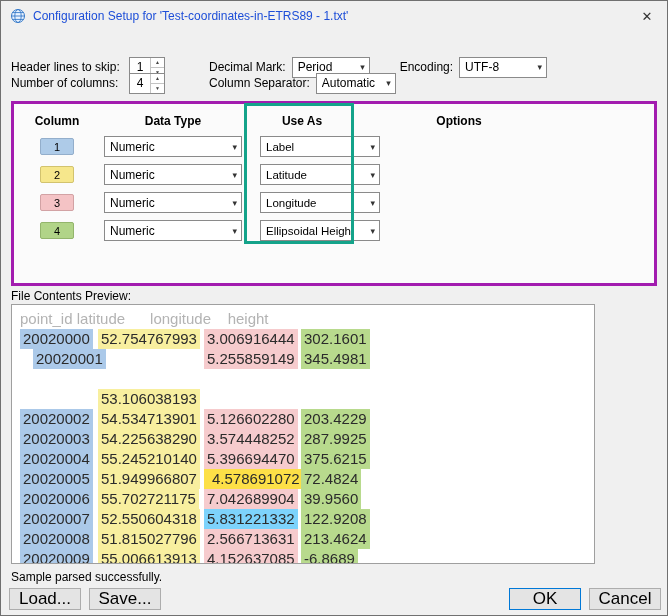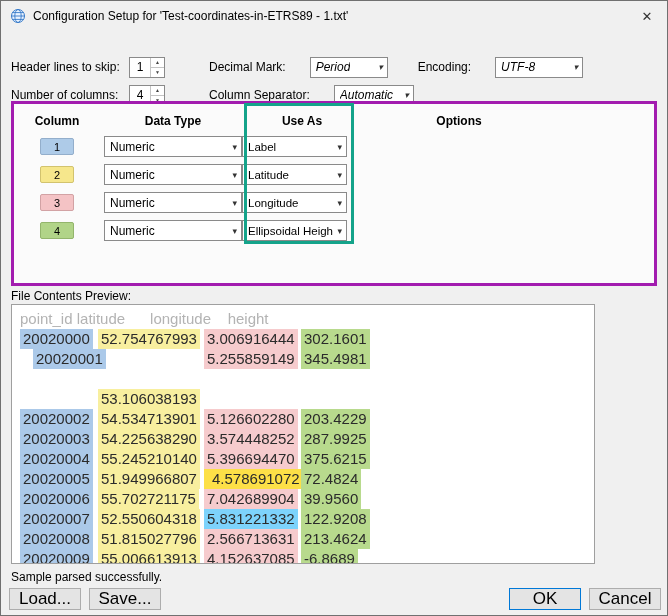--- a/index.html
+++ b/index.html
@@ -5,29 +5,29 @@
   html,body{margin:0;padding:0;width:668px;height:616px;background:#fff;}
   .dialog{
     position:relative;width:668px;height:616px;box-sizing:border-box;
     background:#f0f0f0;border:1px solid #707070;
     font-family:"Liberation Sans",sans-serif;font-size:12px;color:#000;
     overflow:hidden;
   }
   
   .titlebar{display:flex;align-items:center;height:30px;padding:0 0 0 9px;}
   .app-icon{width:16px;height:16px;margin-right:7px;display:inline-flex;}
-  .title{font-size:12px;color:#000000;}
+  .title{font-size:12px;color:#1d4ed8;}
   .close-btn{margin-left:auto;width:40px;height:30px;display:flex;align-items:center;justify-content:center;
     font-size:13px;color:#333;cursor:default;}
   
   .settings{position:absolute;left:10px;display:flex;align-items:center;height:22px;}
-  .row1{top:55px;} .row2{top:83px;}
+  .row1{top:55px;} .row2{top:71px;}
   .lbl{white-space:nowrap;}
   .lbl-first{display:inline-block;width:118px;}
-  .gap-a{margin-left:44px;} .gap-b{margin-left:24px;font-style:italic;} .gap-c{margin-left:30px;}
+  .gap-a{margin-left:44px;} .gap-b{margin-left:6px;} .gap-c{margin-left:30px;}
   
   .spinbox{display:inline-flex;width:36px;height:21px;border:1px solid #8a8a8a;background:#fff;box-sizing:border-box;}
   .spin-val{flex:1;display:flex;align-items:center;justify-content:center;font-size:12px;}
   .spin-btns{width:13px;display:flex;flex-direction:column;border-left:1px solid #c4c4c4;}
   .spin-b{flex:1;display:flex;align-items:center;justify-content:center;font-size:5px;color:#444;line-height:1;}
   .spin-b.up{border-bottom:1px solid #c4c4c4;}
   
   .combo{display:inline-flex;align-items:center;justify-content:space-between;height:21px;
     border:1px solid #8a8a8a;background:#fff;box-sizing:border-box;padding:0 4px 0 5px;}
   .combo-val{white-space:nowrap;overflow:hidden;}
@@ -39,21 +39,21 @@
   .th{position:absolute;top:10px;font-weight:bold;text-align:center;}
   .th-column{left:12px;width:62px;}
   .th-dtype{left:90px;width:138px;}
   .th-useas{left:233px;width:110px;}
   .th-options{left:370px;width:150px;}
   .tbl-rows{position:absolute;left:26px;top:32px;}
   .tbl-row{display:flex;align-items:center;height:21px;margin-bottom:7px;}
   .badge{width:34px;height:17px;display:flex;align-items:center;justify-content:center;
     border:1px solid #999;border-radius:2px;font-size:11px;box-sizing:border-box;}
   .combo.dtype{width:138px;margin-left:30px;}
-  .combo.useas{width:105px;margin-left:0;font-size:11.5px;}
+  .combo.useas{width:120px;margin-left:18px;font-size:11.5px;}
   
   .useas-box{position:absolute;left:243px;top:102px;width:110px;height:141px;box-sizing:border-box;
     border:3px solid #14a38a;z-index:5;pointer-events:none;}
   
   .pv-label{position:absolute;left:10px;top:288px;}
   .preview{position:absolute;left:10px;top:303px;width:584px;height:260px;box-sizing:border-box;
     background:#fff;border:1px solid #9f9f9f;padding:4px 8px;overflow:hidden;
     font-family:"Liberation Sans",sans-serif;font-size:15px;line-height:20px;color:#2b2b2b;}
   .pv-header{white-space:pre;color:#b3b3b3;}
   .pv-line{display:grid;grid-template-columns:78px 106px 97px auto;}

